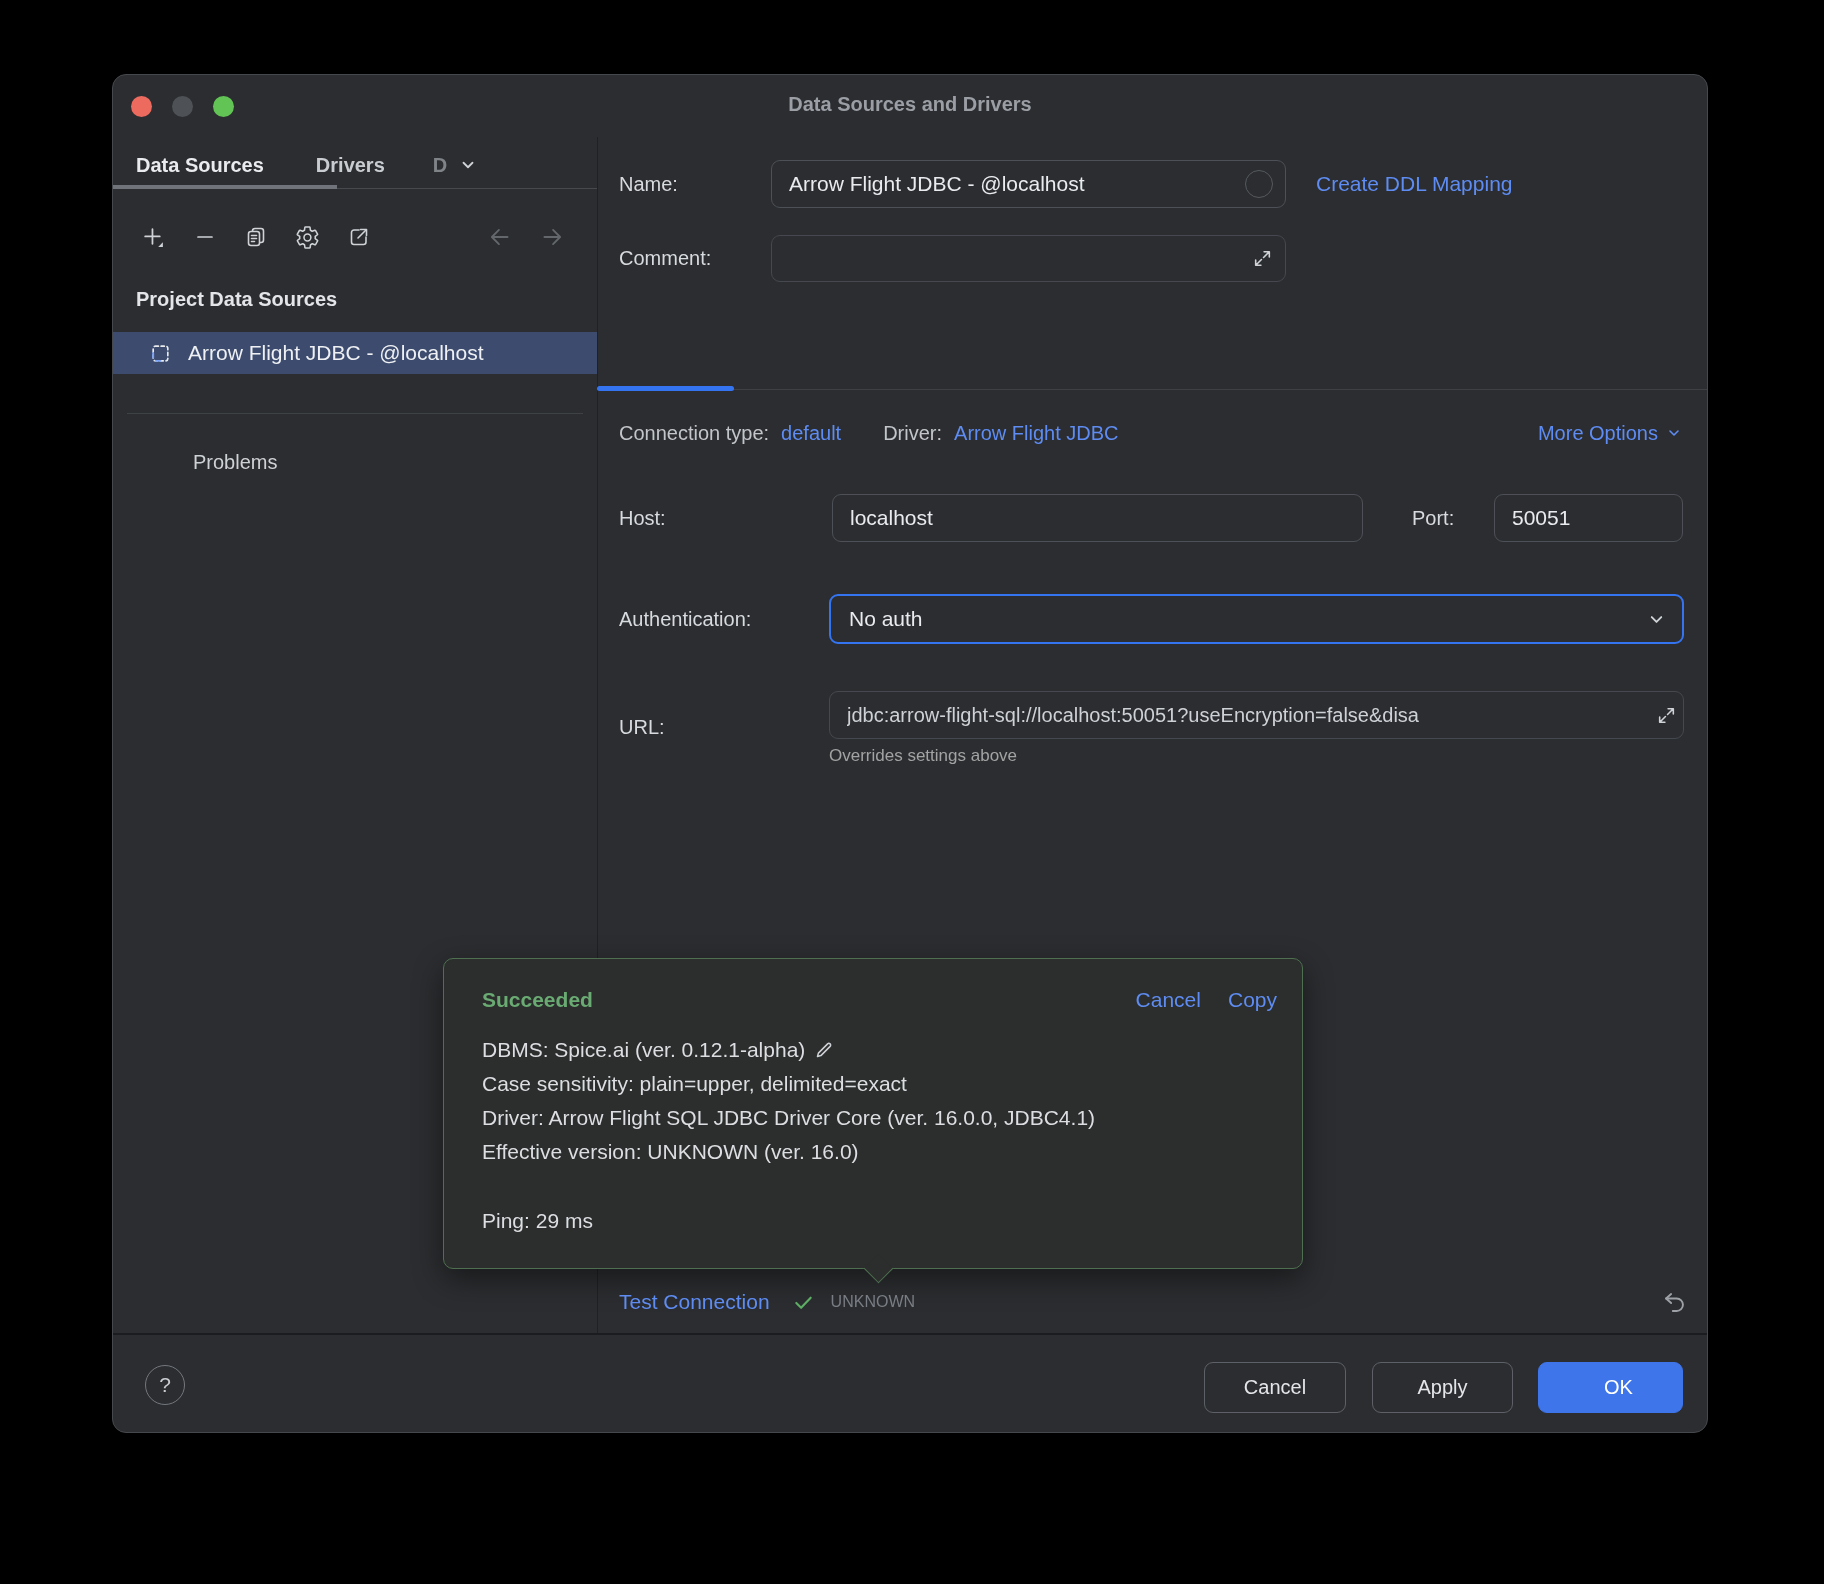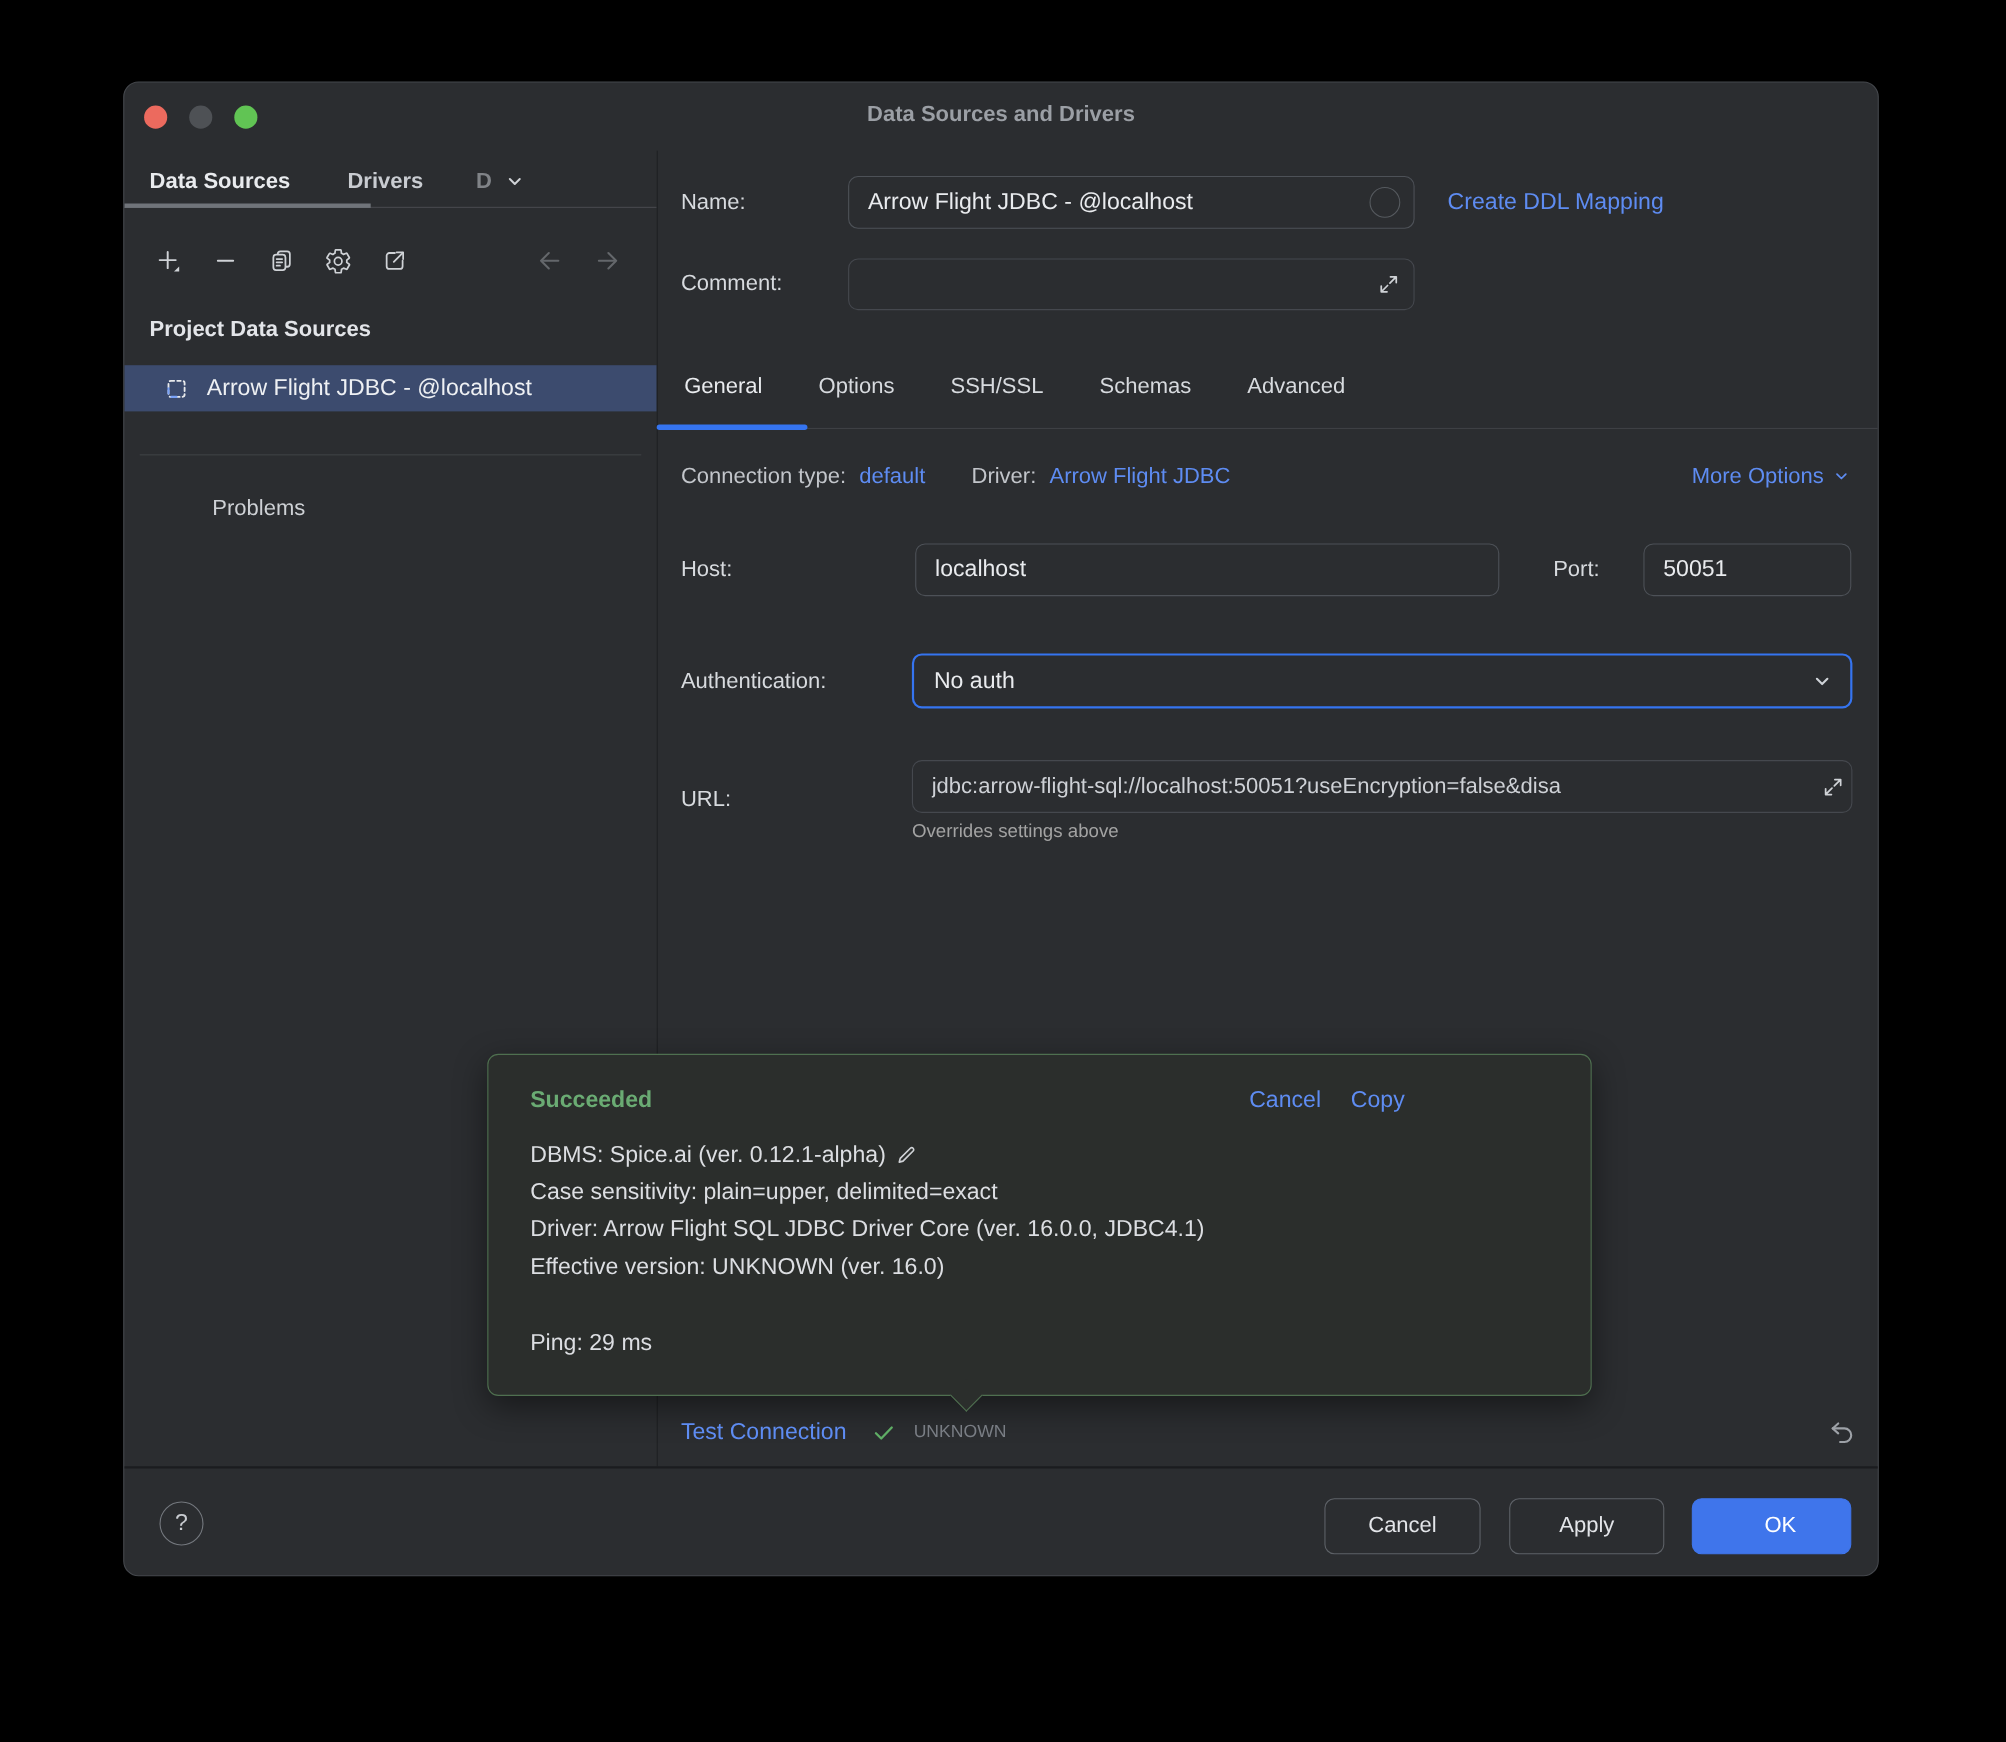--- a/index.html
+++ b/index.html
@@ -23,21 +23,21 @@
   .field.softborder{border-color:#45484e;}
   
   .sel-row{position:absolute;left:0;top:257px;width:484px;height:42px;background:#3c4b6e;
            display:flex;align-items:center;padding-left:36px;box-sizing:border-box;}
   
   .btn{position:absolute;box-sizing:border-box;height:51px;border:1px solid #5d6167;border-radius:9px;
        background:transparent;color:#e3e5e9;font-size:20px;display:flex;align-items:center;justify-content:center;
        font-family:"Liberation Sans",sans-serif;cursor:pointer;}
   .btn.primary{background:#3f75eb;border-color:#3f75eb;color:#fff;}
   
-  .popup{position:absolute;left:330px;top:883px;width:1004px;height:311px;background:#2b2e2c;
+  .popup{position:absolute;left:330px;top:883px;width:860px;height:311px;background:#2b2e2c;
          border:1px solid #4f7050;border-radius:10px;box-shadow:0 10px 30px rgba(0,0,0,.45);box-sizing:border-box;}
   .popup-caret{position:absolute;left:424px;bottom:-11px;width:20px;height:20px;background:#2b2e2c;
                border-right:1px solid #4f7050;border-bottom:1px solid #4f7050;transform:rotate(45deg);}
   .popup-line{color:#dcdee2;font-size:21px;line-height:34px;display:flex;align-items:center;}
   .icon{display:inline-flex;align-items:center;justify-content:center;color:#cfd2d6;}
   .icon svg{display:block;}
   .vline{position:absolute;background:#1f2124;}
   .hline{position:absolute;background:#3e4044;}
   .circle-indicator{position:absolute;width:28px;height:28px;border:1.5px solid #565a5f;border-radius:50%;
                     right:12px;top:9px;box-sizing:border-box;}
@@ -156,27 +156,20 @@
     <div class="field softborder" style="left:658px;top:160px;width:515px;height:47px;">
       <span></span>
       <span class="icon dim" style="position:absolute;right:12px;top:12px;">
         <svg width="21" height="21" viewBox="0 0 20 20" fill="none" stroke="currentColor" stroke-width="1.5" stroke-linecap="round" stroke-linejoin="round">
           <path d="M11.5 3.5h5v5M16.2 3.8 11 9"></path>
             <path d="M8.5 16.5h-5v-5M3.8 16.2 9 11"></path>
         </svg>
       </span>
     </div>
 
-    <div class="row" style="left:509px;top:252px;height:48px;gap:51px;">
-      <span class="txt" style="color:#e9ebee;">General</span>
-      <span class="txt">Options</span>
-      <span class="txt">SSH/SSL</span>
-      <span class="txt">Schemas</span>
-      <span class="txt">Advanced</span>
-    </div>
     <div class="hline" style="left:484px;top:314px;width:1112px;height:1px;"></div>
     <div class="abs" style="left:484px;top:311px;width:137px;height:5px;border-radius:3px;background:#3574f0;"></div>
 
     <div class="row" style="left:506px;top:334px;height:48px;">
       <span class="txt" style="color:#c2c5ca;">Connection type:</span>
       <span class="link" style="font-size:20px;margin-left:12px;">default</span>
       <span class="txt" style="color:#c2c5ca;margin-left:42px;">Driver:</span>
       <span class="link" style="font-size:20px;margin-left:12px;">Arrow Flight JDBC</span>
     </div>
     <div class="row" style="right:25px;top:334px;height:48px;gap:8px;">

